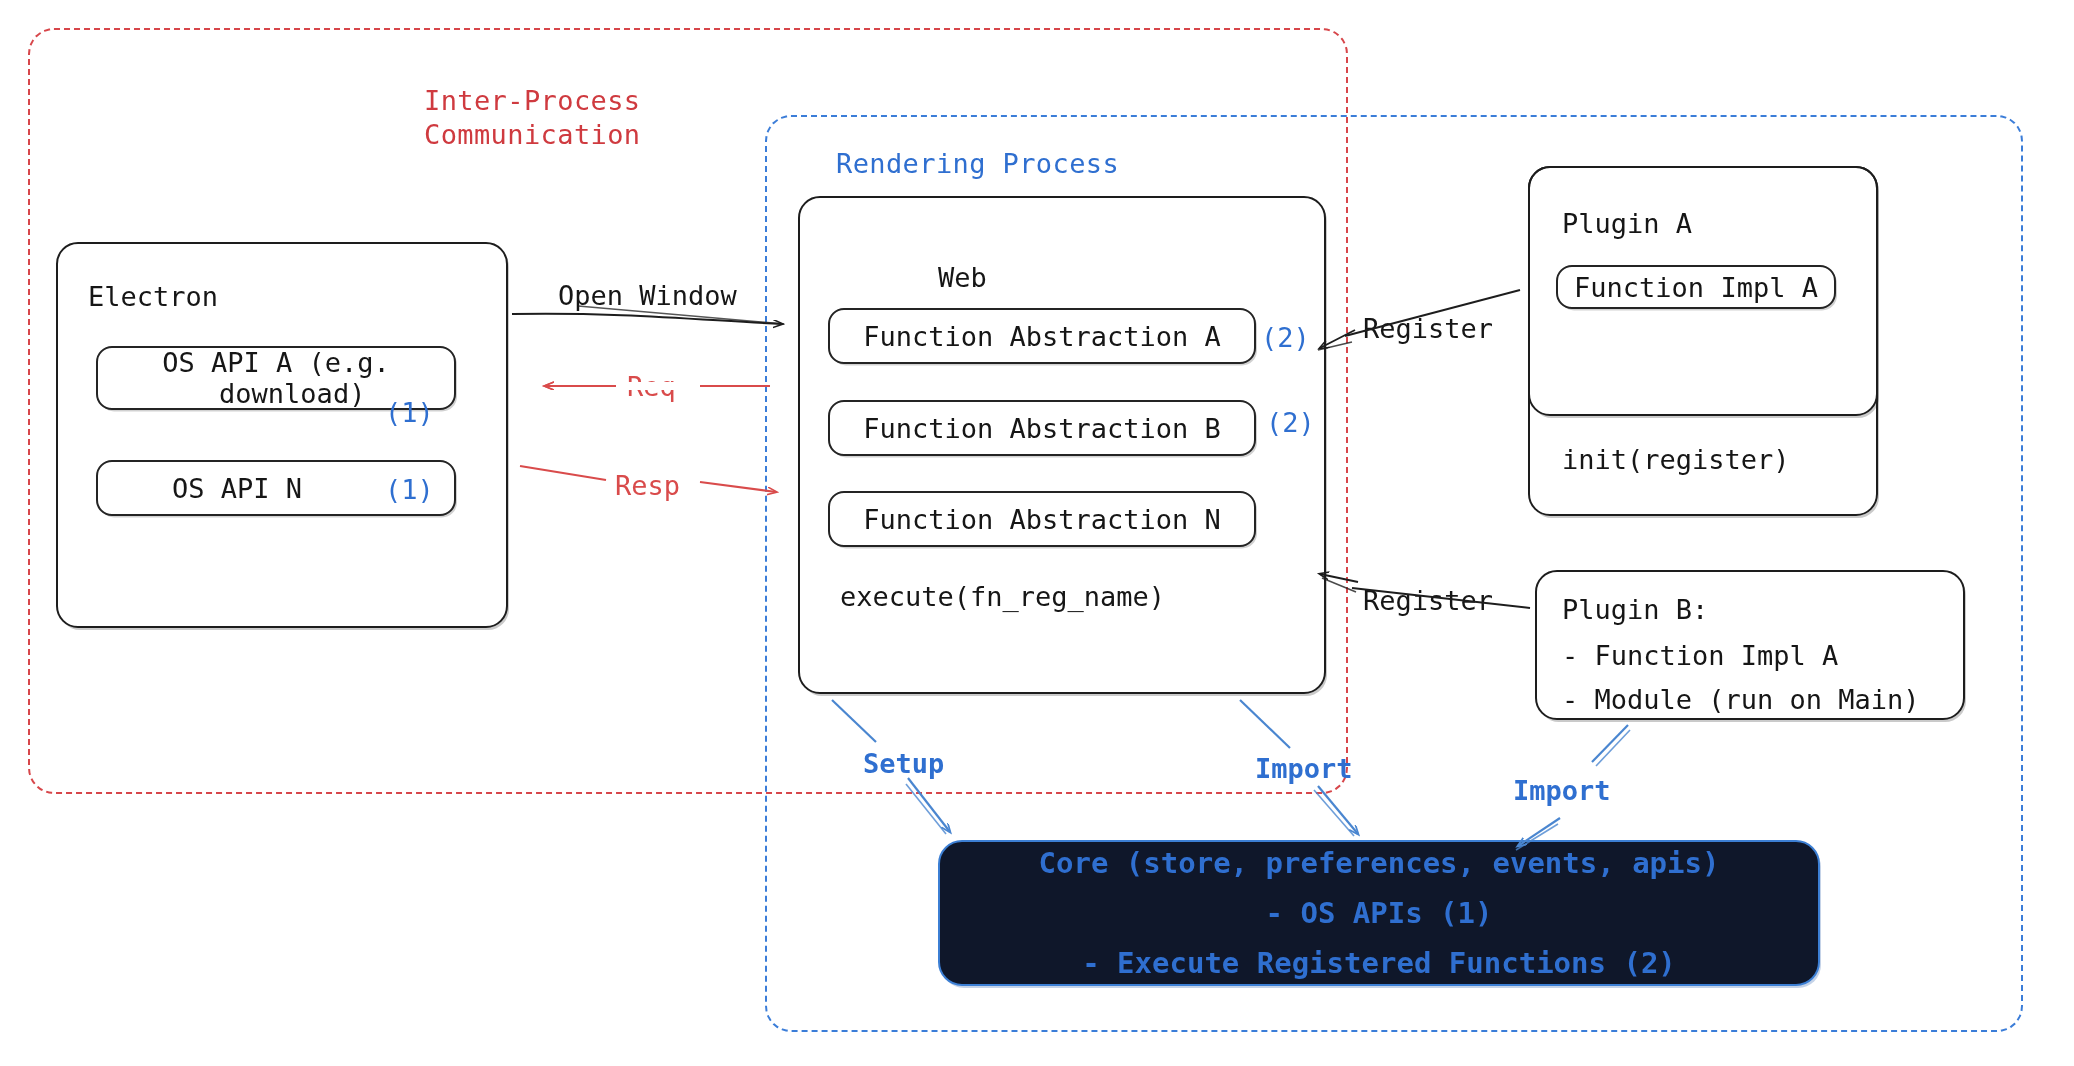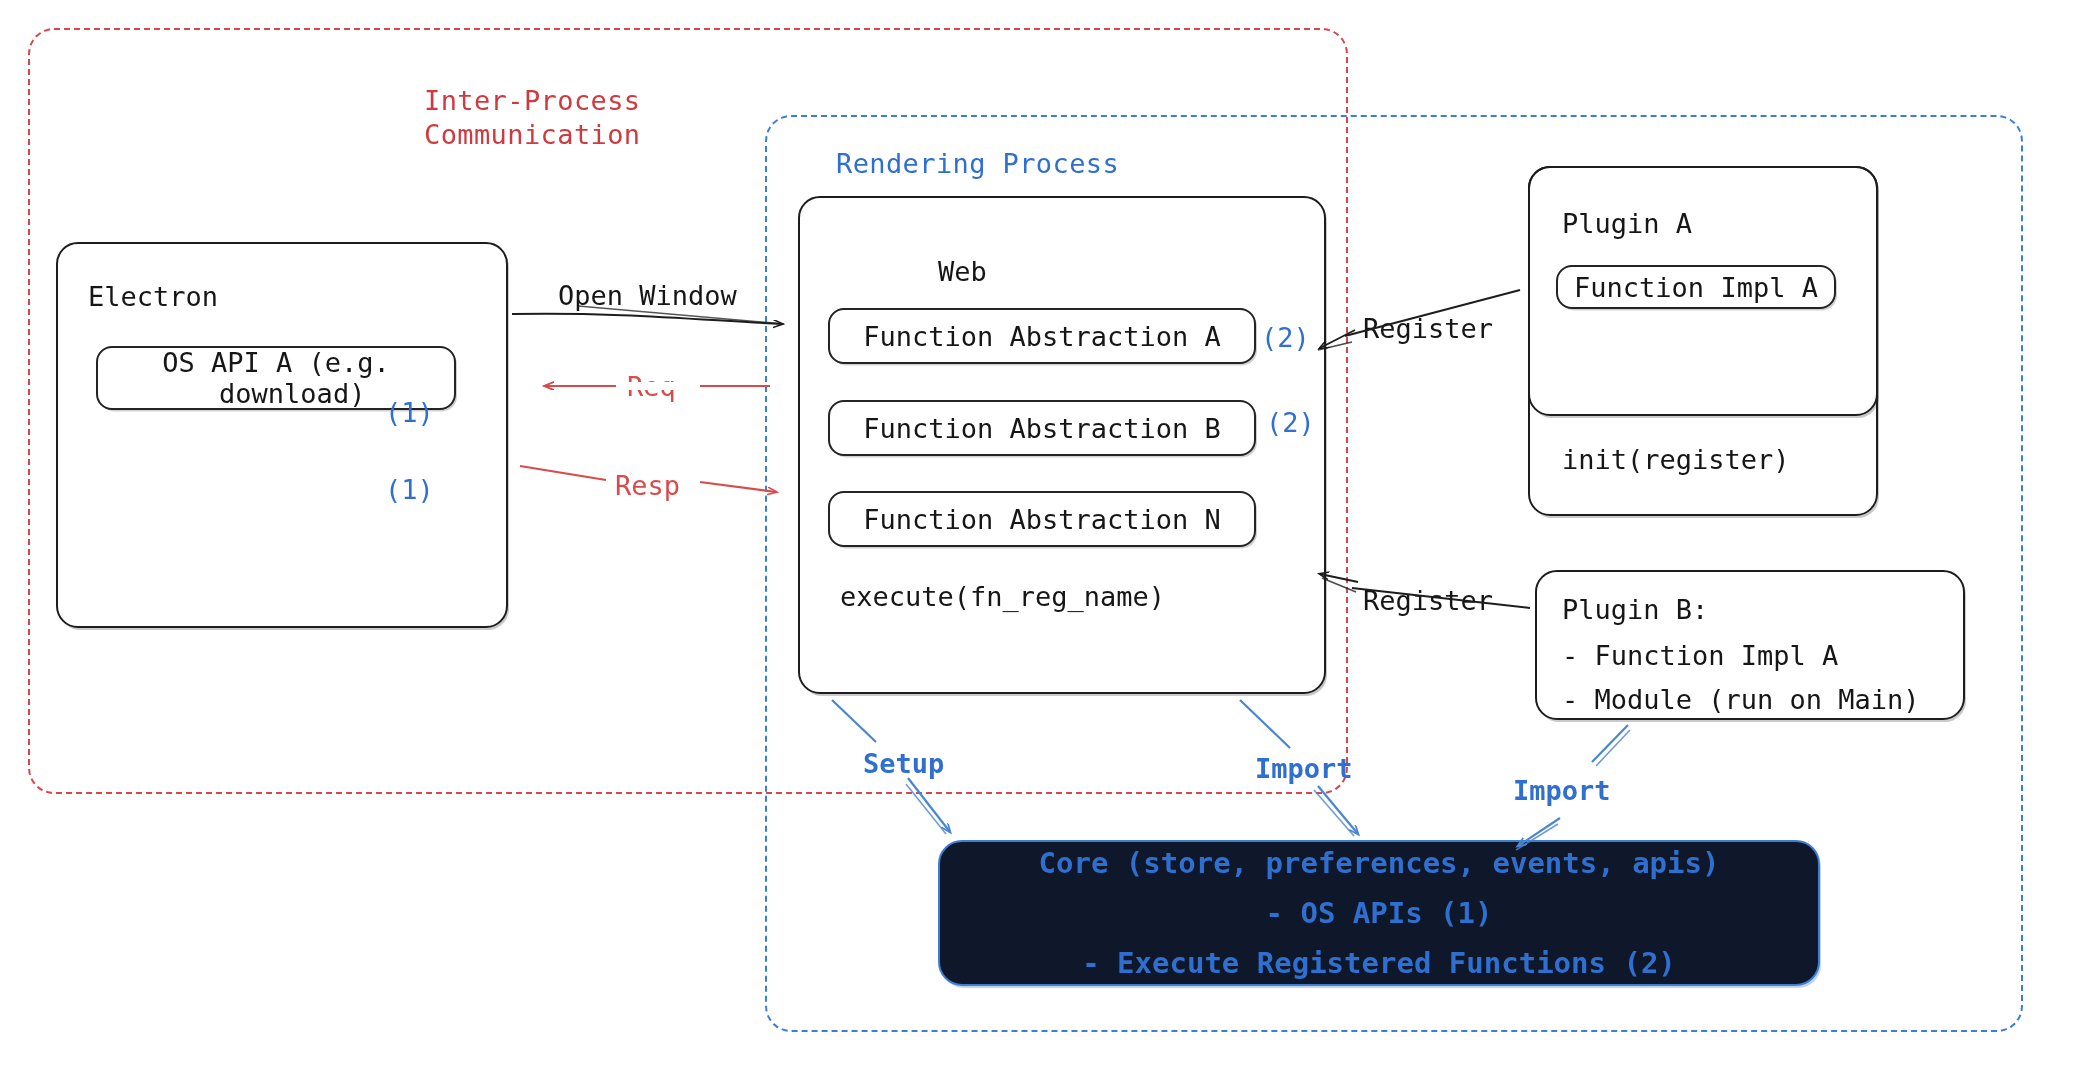--- a/index.html
+++ b/index.html
@@ -63,25 +63,28 @@
   <div class="abs box" style="left:56px;top:242px;width:452px;height:386px;"></div>
 
   <div class="box-title" style="left:88px;top:281px;">Electron</div>
 
   <div class="abs box-inner" style="left:96px;top:346px;width:360px;height:64px;">
     <span class="inner-text">OS API A (e.g.
   download)</span>
   </div>
   <div class="badge" style="left:385px;top:397px;">(1)</div>
 
+  <div class="abs box-inner" style="left:96px;top:460px;width:360px;height:56px;">
+    <span class="inner-text" style="margin-right:78px;">OS API N</span>
+  </div>
   <div class="badge" style="left:385px;top:474px;">(1)</div>
 
   <div class="abs box" style="left:798px;top:196px;width:528px;height:498px;"></div>
 
-  <div class="box-title" style="left:938px;top:256px;">Web</div>
+  <div class="box-title" style="left:938px;top:262px;">Web</div>
 
   <div class="abs box-inner" style="left:828px;top:308px;width:428px;height:56px;">
     <span class="inner-text">Function Abstraction A</span>
   </div>
   <div class="badge" style="left:1261px;top:322px;">(2)</div>
 
   <div class="abs box-inner" style="left:828px;top:400px;width:428px;height:56px;">
     <span class="inner-text">Function Abstraction B</span>
   </div>
   <div class="badge" style="left:1266px;top:407px;">(2)</div>

